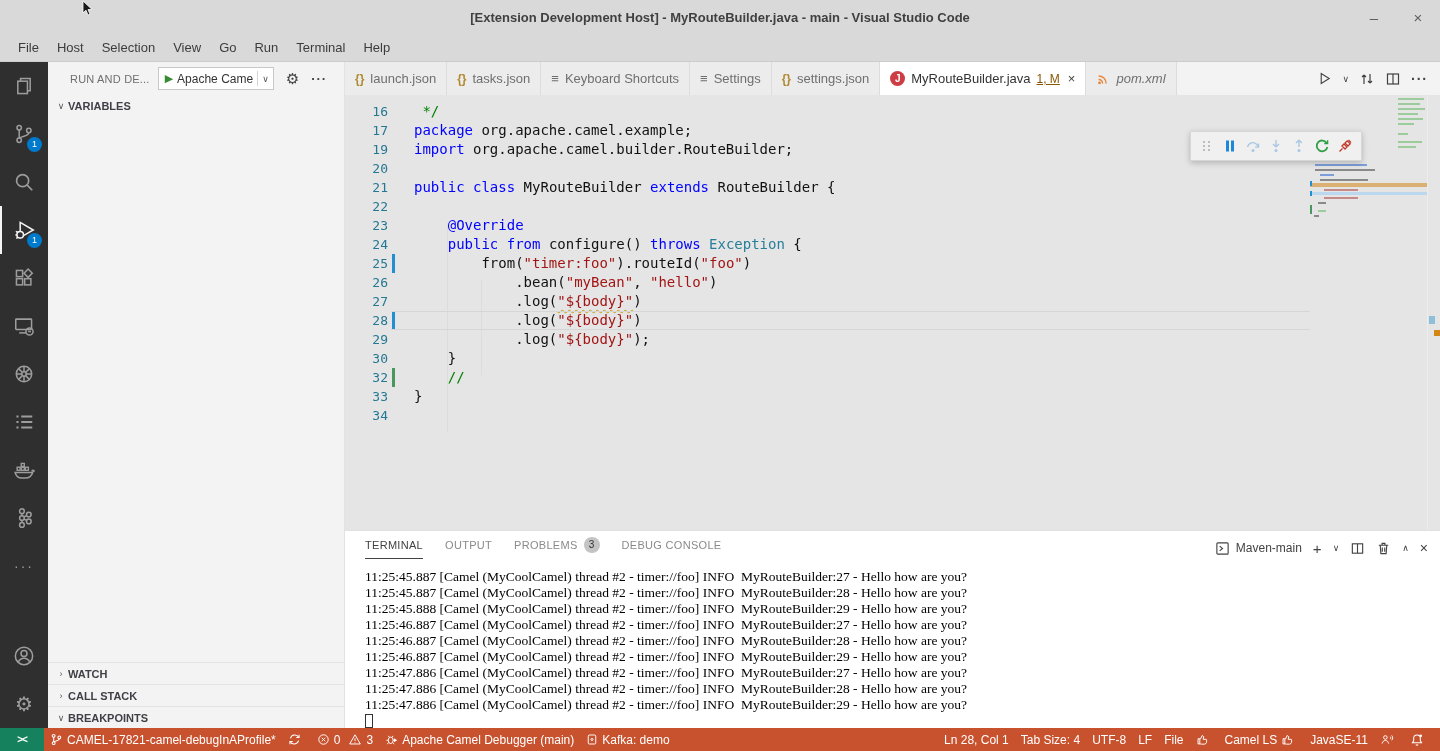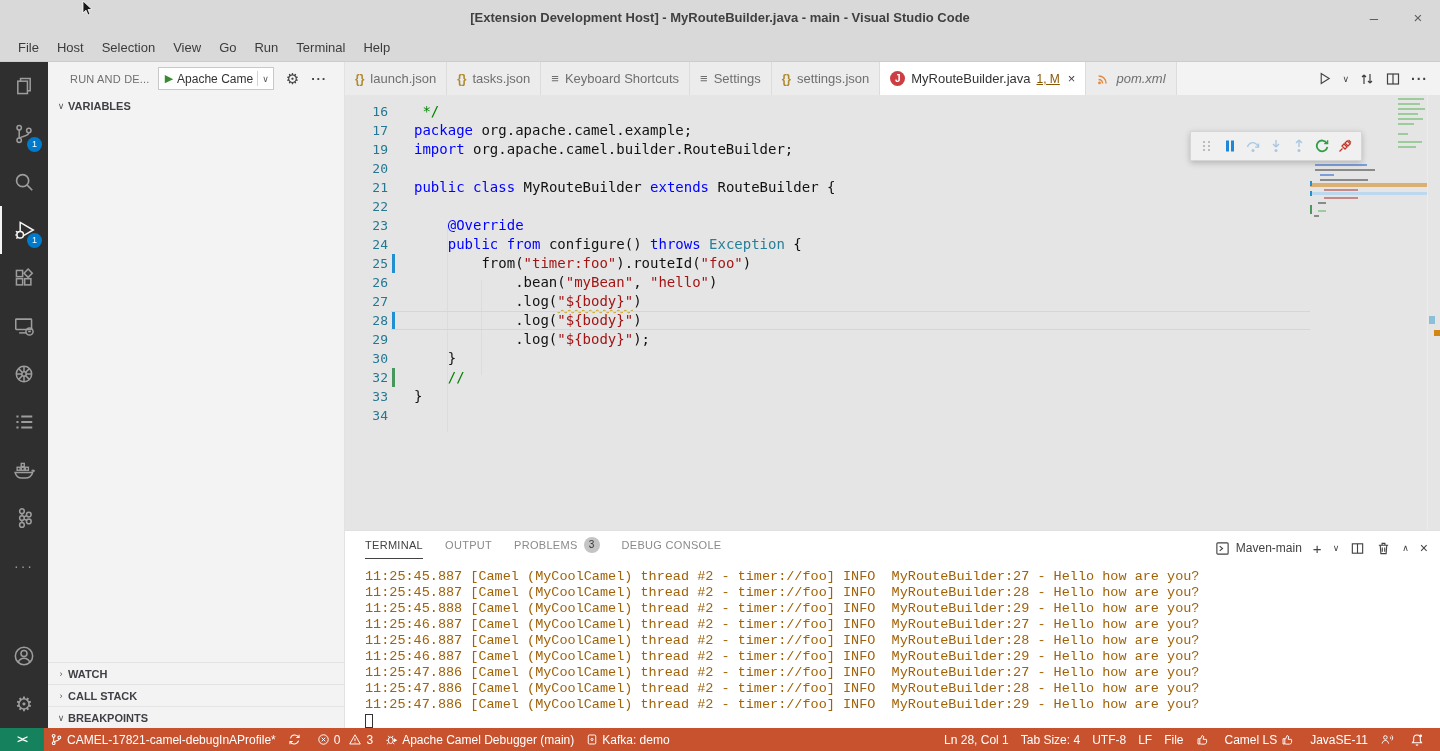--- a/index.html
+++ b/index.html
@@ -91,21 +91,21 @@
   .panel-head { height:28px; display:flex; align-items:center; padding:0 12px 0 20px; }
   .ptab { font-size:11px; color:#8a8a8a; margin-right:22px; height:28px; line-height:28px; letter-spacing:.3px; display:flex; align-items:center; }
   .ptab.active { color:#424242; border-bottom:1px solid #424242; }
   .pbadge { margin-left:6px; background:#c4c4c4; color:#333; border-radius:50%; width:16px; height:16px; line-height:16px; text-align:center; font-size:10px; }
   .panel-actions { margin-left:auto; display:flex; align-items:center; color:#424242;margin-top:6px; }
   .panel-actions > * { margin-left:11px; }
   .pa-termname { font-size:12px; color:#424242; margin-left:6px; }
   .pa-plus { font-size:15px; }
   .pa-chev { font-size:9px; }
   .pa-x { font-size:14px; }
-  .term { padding:10px 0 0 20px; font-family:Liberation Mono, monospace; font-size:13.5px; color:#a16207; }
+  .term { padding:10px 0 0 20px; font-family:Liberation Serif, serif; font-size:13.5px; color:#000000; }
   .term-line { height:16px; line-height:16px; white-space:pre; }
   .term-cursor { margin-top:1px; width:8px; height:14px; border:1px solid #333; }
 
   
   .statusbar { position:absolute; bottom:0; left:0; right:0; height:23px; background:#c8512e; color:#fff; display:flex; align-items:center; font-size:12px; }
   .sb-remote { width:44px; height:23px; background:#16825d; display:flex; align-items:center; justify-content:center; font-size:10px; font-weight:bold; letter-spacing:-1px; }
   .st-item { display:flex; align-items:center; padding:0 6px; height:23px; white-space:nowrap; }
   .st-item svg { margin-right:4px; }
   .st-right { margin-left:auto; display:flex; align-items:center; padding-right:6px; }
   .st-num { margin-right:8px; }

